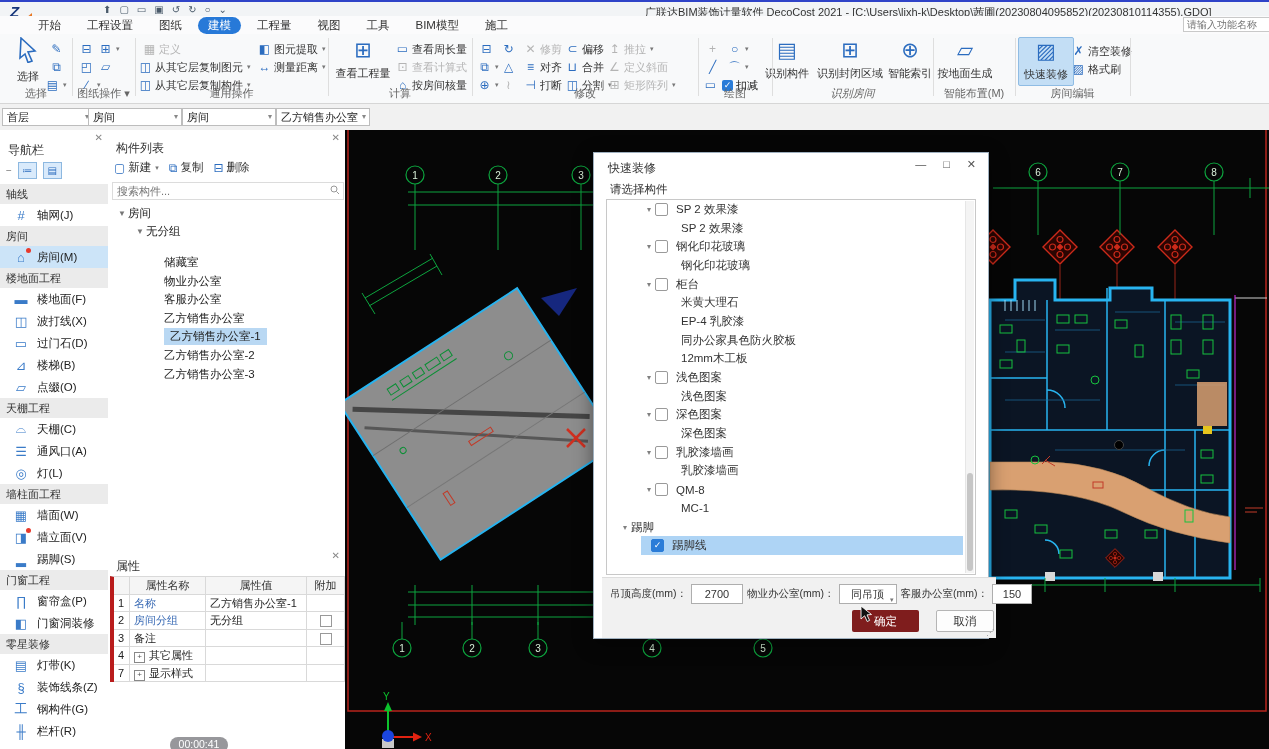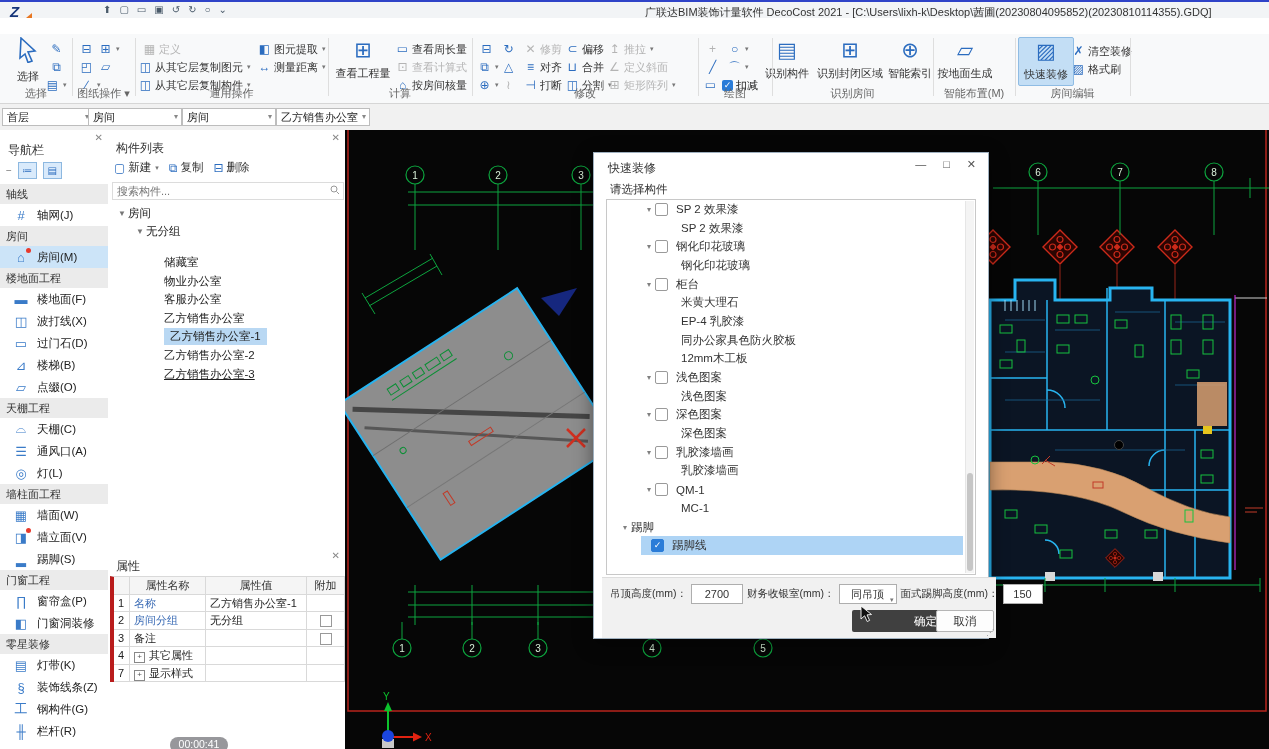--- a/index.html
+++ b/index.html
@@ -82,21 +82,21 @@
   .dtreebox{position:absolute;left:12px;top:46px;width:368px;height:374px;border:1px solid #c8c8c8;background:#fff;overflow:hidden;}
   .drow{height:18.7px;display:flex;align-items:center;font-size:11.5px;color:#333;white-space:nowrap;}
   .drow .arr{color:#808080;font-size:8px;width:12px;text-align:center;}
   .dcb{width:11px;height:11px;border:1px solid #9a9a9a;border-radius:2px;background:#fff;margin-right:8px;}
   .dcb.on{background:#2a7cd8;border-color:#2a7cd8;color:#fff;font-size:9px;line-height:11px;text-align:center;}
   .dscroll{position:absolute;right:1px;top:1px;width:8px;height:372px;background:#f4f4f4;border-left:1px solid #e6e6e6;}
   .dthumb{position:absolute;left:1px;width:6px;border-radius:3px;background:#c6c6c6;}
   .dfoot{position:absolute;left:8px;top:424px;width:100%;height:60px;background:#f1f1f1;border-top:1px solid #ddd;}
   .dfields{position:absolute;left:8px;top:6px;display:flex;align-items:center;gap:4px;font-size:10.5px;color:#333;white-space:nowrap;}
   .dinp{height:18px;border:1px solid #aeaeae;background:#fff;text-align:center;line-height:18px;font-size:11px;position:relative;}
-  .btn-ok{position:absolute;left:250px;top:32px;width:67px;height:22px;background:#404040;color:#fff;font-size:11.5px;text-align:center;line-height:22px;border-radius:2px;padding-left:40px;}
+  .btn-ok{position:absolute;left:250px;top:32px;width:67px;height:22px;background:#7f1d1d;color:#fff;font-size:11.5px;text-align:center;line-height:22px;border-radius:2px;}
   .btn-cancel{position:absolute;left:334px;top:32px;width:58px;height:22px;background:#fdfdfd;border:1px solid #b5b5b5;color:#333;font-size:11.5px;text-align:center;line-height:20px;border-radius:2px;box-sizing:border-box;}
   .cursor{position:absolute;left:266px;top:452px;z-index:9;}
   .grip{position:absolute;right:2px;bottom:1px;color:#999;font-size:8px;}
 </style>
 </head>
 <body>
 
 <div class="app">
 
   <div class="titlebar">
@@ -108,20 +108,34 @@
         <span class="qicon">▭</span>
         <span class="qicon">▣</span>
         <span class="qicon">↺</span>
         <span class="qicon">↻</span>
         <span class="qicon">○</span>
         <span class="qicon">⌄</span>
       </span>
     <span class="apptitle">广联达BIM装饰计量软件 DecoCost 2021 - [C:\Users\lixh-k\Desktop\茜圃(20230804095852)(20230810114355).GDQ]</span>
   </div>
 
+  <div class="tabrow">
+    <div class="tabs" id="tabs">
+        <span class="tab">开始</span>
+        <span class="tab">工程设置</span>
+        <span class="tab">图纸</span>
+        <span class="tab active">建模</span>
+        <span class="tab">工程量</span>
+        <span class="tab">视图</span>
+        <span class="tab">工具</span>
+        <span class="tab">BIM模型</span>
+        <span class="tab">施工</span>
+      </div>
+    <input class="fn-search" placeholder="请输入功能名称" style="">
+  </div>
 
   <div class="ribbon" id="ribbon">
 
     <div class="bigbtn" style="left:6px;width:44px;">
       <svg width="24" height="26">
         <path d="M5,1 L19,14 L12,15 L16,24 L12,25.5 L9,17 L4,21 Z" fill="none" stroke="#2b6cbf" stroke-width="1.6"></path>
       </svg>
       <div class="blbl">选择</div>
     </div>
 
@@ -299,21 +313,21 @@
       <div class="bigbtn hl" style="left: 1018px; width: 54px;">
         <div class="bic">▨</div>
         <div class="blbl">快速装修</div>
       </div>
       <div class="grouplbl" style="left: 0px; width: 72px;">选择</div>
       <div class="grouplbl" style="left: 72px; width: 63px;">图纸操作 ▾</div>
       <div class="grouplbl" style="left: 135px; width: 193px;">通用操作</div>
       <div class="grouplbl" style="left: 328px; width: 144px;">计算</div>
       <div class="grouplbl" style="left: 472px; width: 226px;">修改</div>
       <div class="grouplbl" style="left: 698px; width: 74px;">绘图</div>
-      <div class="grouplbl" style="left: 772px; width: 161px;">识别房间</div>
+      <div class="grouplbl" style="left: 772px; width: 161px; font-style: italic;">识别房间</div>
       <div class="grouplbl" style="left: 933px; width: 82px;">智能布置(M)</div>
       <div class="grouplbl" style="left: 1015px; width: 115px;">房间编辑</div>
       <div class="divider" style="left: 72px;"></div>
       <div class="divider" style="left: 135px;"></div>
       <div class="divider" style="left: 328px;"></div>
       <div class="divider" style="left: 472px;"></div>
       <div class="divider" style="left: 698px;"></div>
       <div class="divider" style="left: 772px;"></div>
       <div class="divider" style="left: 933px;"></div>
       <div class="divider" style="left: 1015px;"></div>
@@ -465,21 +479,21 @@
         </div>
         <div class="crow" style="padding-left: 56px;">
           <span>乙方销售办公室</span>
         </div>
         <div class="crow" style="padding-left: 56px;">
           <span class="chl">乙方销售办公室-1</span>
         </div>
         <div class="crow" style="padding-left: 56px;">
           <span>乙方销售办公室-2</span>
         </div>
-        <div class="crow" style="padding-left: 56px; text-decoration: underline;">
+        <div class="crow" style="padding-left: 56px;">
           <span>乙方销售办公室-3</span>
         </div>
       </div>
   </div>
 
   <div class="props">
     <span class="panel-x" style="top:0;">✕</span>
     <div class="pr-title">属性</div>
     <div class="ptable" id="ptable">
         <div class="prow phead">
@@ -821,21 +835,21 @@
             <span class="arr">▾</span>
             <span class="dcb"></span>
             <span>乳胶漆墙画</span>
           </div>
           <div class="drow" style="padding-left: 74px;">
             <span>乳胶漆墙画</span>
           </div>
           <div class="drow" style="padding-left: 36px;">
             <span class="arr">▾</span>
             <span class="dcb"></span>
-            <span>QM-1</span>
+            <span>QM-8</span>
           </div>
           <div class="drow" style="padding-left: 74px;">
             <span>MC-1</span>
           </div>
           <div class="drow" style="padding-left: 12px;">
             <span class="arr">▾</span>
             <span>踢脚</span>
           </div>
           <div class="drow" style="padding-left: 44px; background: linear-gradient(to right, transparent 34px, rgb(174, 212, 245) 34px, rgb(174, 212, 245) calc(100% - 12px), transparent calc(100% - 12px));">
             <span class="dcb on">✓</span>
@@ -843,23 +857,23 @@
           </div>
         </div>
       <div class="dscroll">
           <div class="dthumb" style="top:272px;height:98px;"></div>
         </div>
     </div>
     <div class="dfoot">
       <div class="dfields" id="dfields">
           <span>吊顶高度(mm)：</span>
           <span class="dinp" style="width: 50px;">2700</span>
-          <span>财务收银室(mm)：</span>
+          <span>物业办公室(mm)：</span>
           <span class="dinp" style="width: 56px;">同吊顶<span class="caret" style="position: absolute; right: 2px; top: 6px;">▾</span></span>
-          <span>面式踢脚高度(mm)：</span>
+          <span>客服办公室(mm)：</span>
           <span class="dinp" style="width: 38px;">150</span>
         </div>
       <div class="btn-ok">确定</div>
       <div class="btn-cancel">取消</div>
       <div class="grip">⋰</div>
     </div>
     <svg class="cursor" width="14" height="18">
       <path d="M1,1 L1,14 L4.6,10.8 L7.2,16.5 L9.6,15.4 L7,9.9 L11.5,9.5 Z" fill="#111" stroke="#fff" stroke-width="0.9"></path>
     </svg>
   </div>

